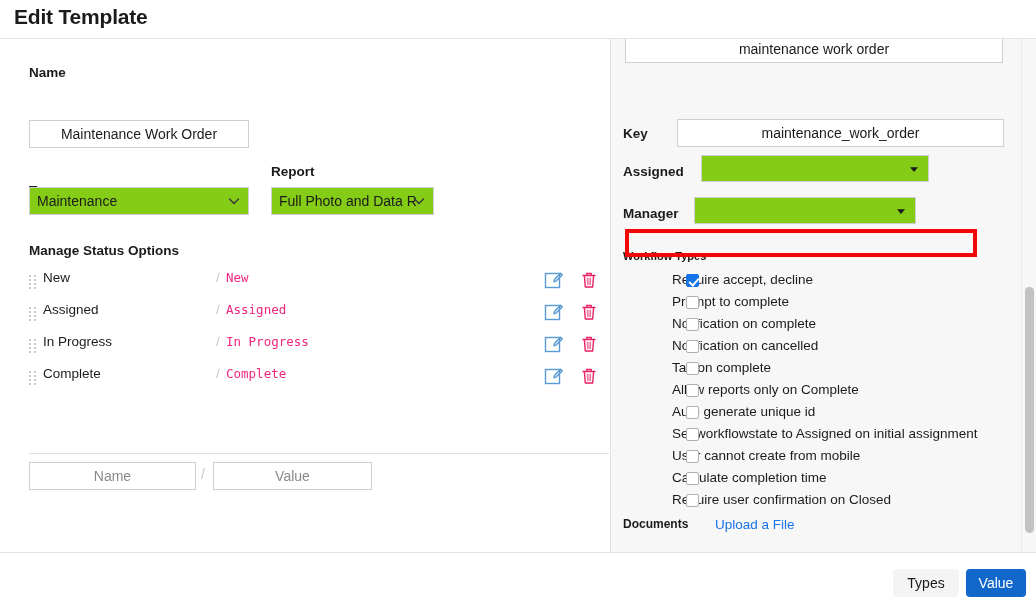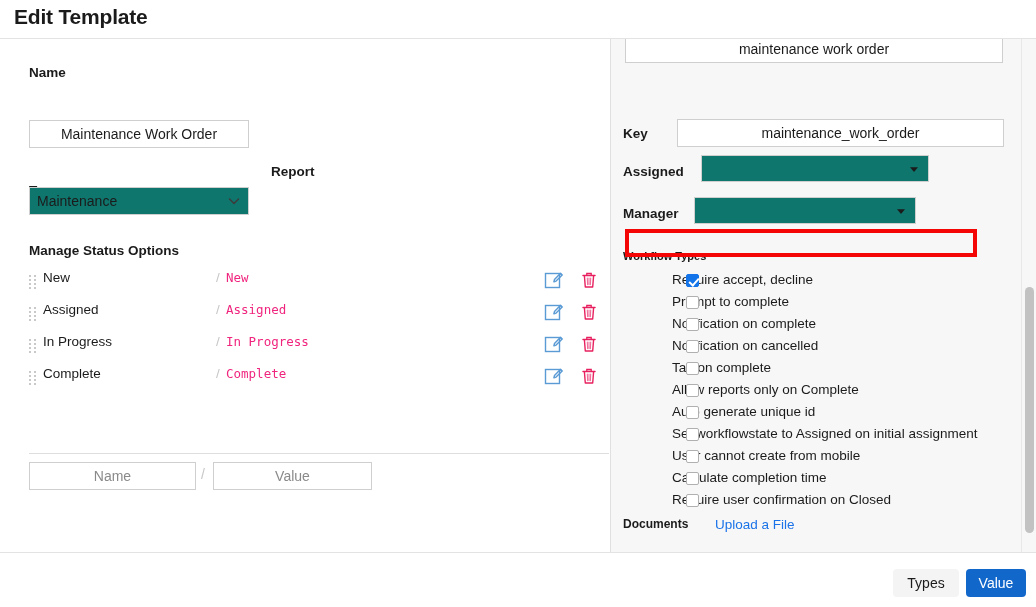--- a/index.html
+++ b/index.html
@@ -67,21 +67,21 @@
     color: #1b1b1b;
     padding: 0 7px;
     outline: none;
     border-radius: 0;
     text-align: center;
   }
   .txt-input::placeholder { color: #8a8a8a; }
 
   select.sel-input {
     border: 1px solid #cfcfcf;
-    background: #0f766e;
+    background: #84cc16;
     font-family: "Liberation Sans", sans-serif;
     font-size: 14px;
     color: #1b1b1b;
     padding: 0 4px 0 7px;
     outline: none;
     border-radius: 0;
     appearance: none;
     -webkit-appearance: none;
   }
   .sel-wrap { position: relative; }
@@ -350,20 +350,30 @@
           <option>Maintenance</option>
         </select>
         <span class="sel-caret">
           <svg viewBox="0 0 12 12" width="12" height="12">
               <path d="M1.5 4 L6 8.5 L10.5 4" fill="none" stroke="#3c3c3c" stroke-width="1.5" stroke-linecap="round" stroke-linejoin="round"></path>
             </svg>
         </span>
       </div>
 
       <div class="field-label" id="report-label">Report</div>
+      <div class="sel-wrap" id="report-wrap">
+        <select class="sel-input" id="report-select">
+          <option>Full Photo and Data R</option>
+        </select>
+        <span class="sel-caret">
+          <svg viewBox="0 0 12 12" width="12" height="12">
+              <path d="M1.5 4 L6 8.5 L10.5 4" fill="none" stroke="#3c3c3c" stroke-width="1.5" stroke-linecap="round" stroke-linejoin="round"></path>
+            </svg>
+        </span>
+      </div>
 
       <div id="status-heading">Manage Status Options</div>
 
       <div class="status-list" id="status-list">
           <div class="status-row">
             <span class="drag-handle">
               <i></i>
               <i></i>
               <i></i>
               <i></i>

